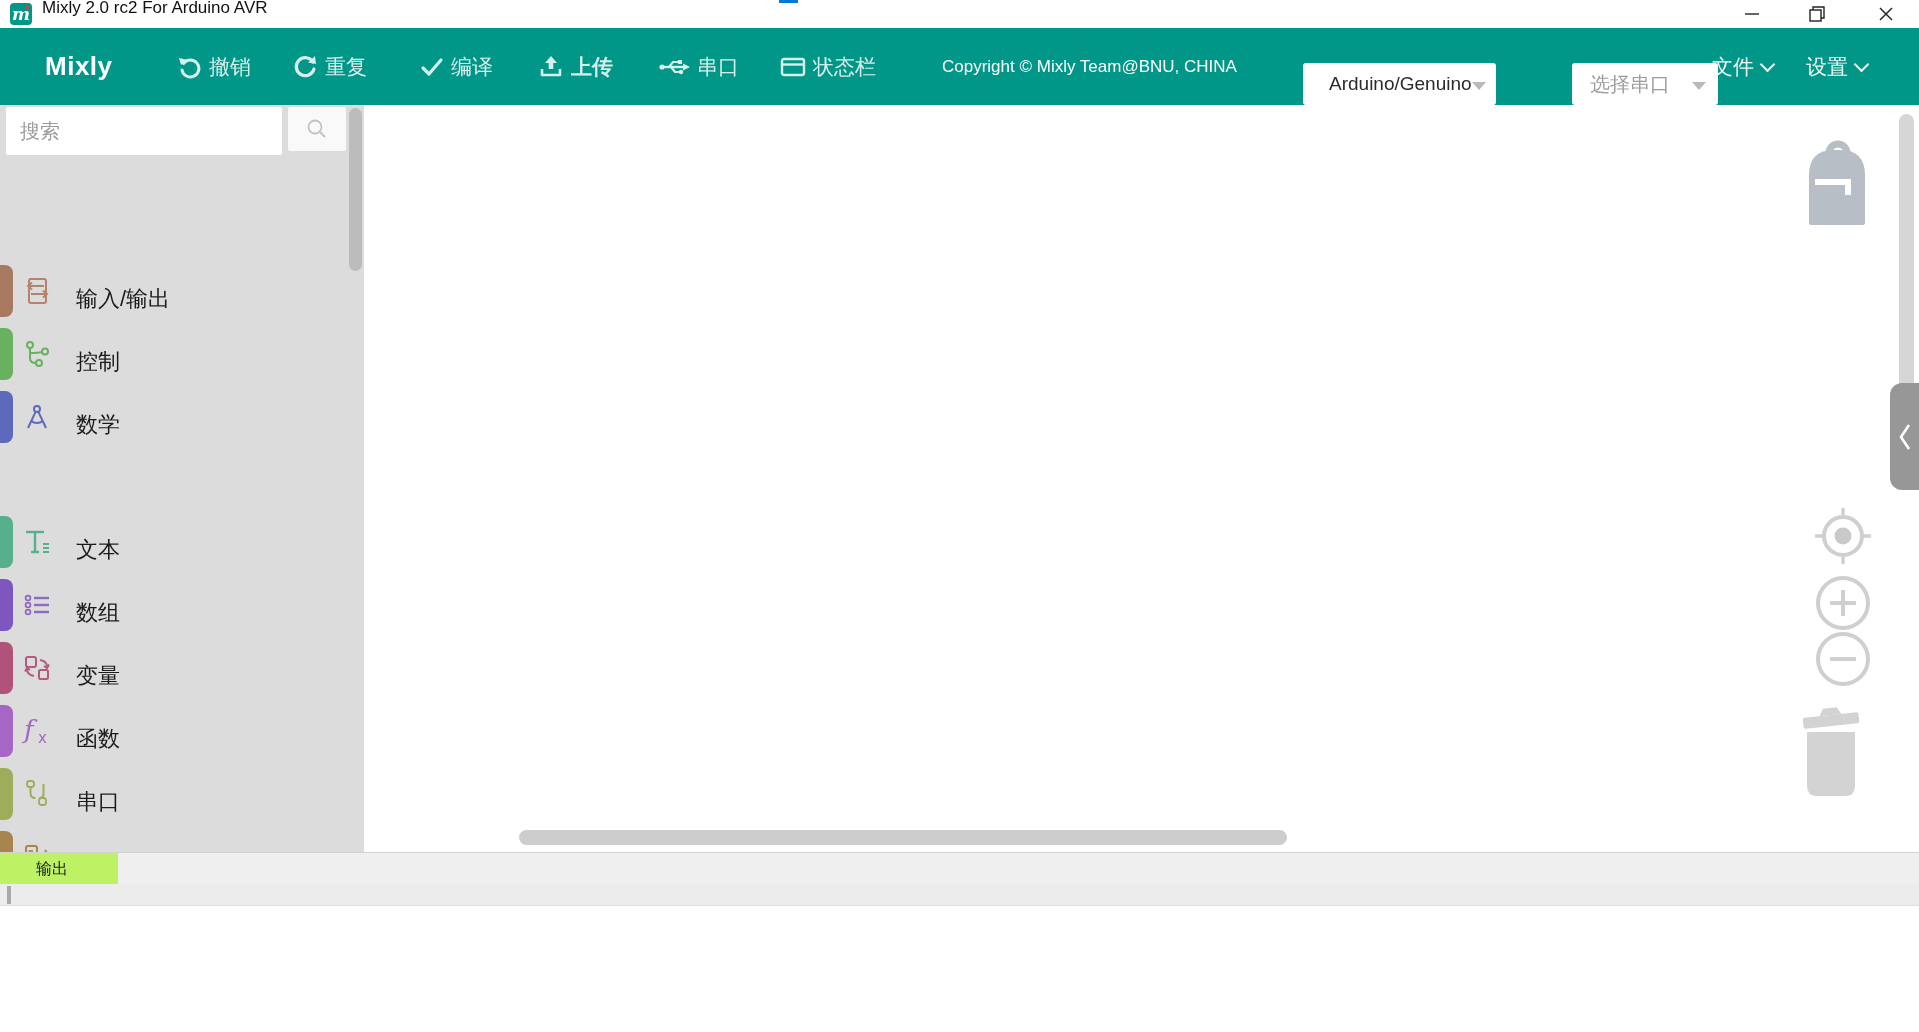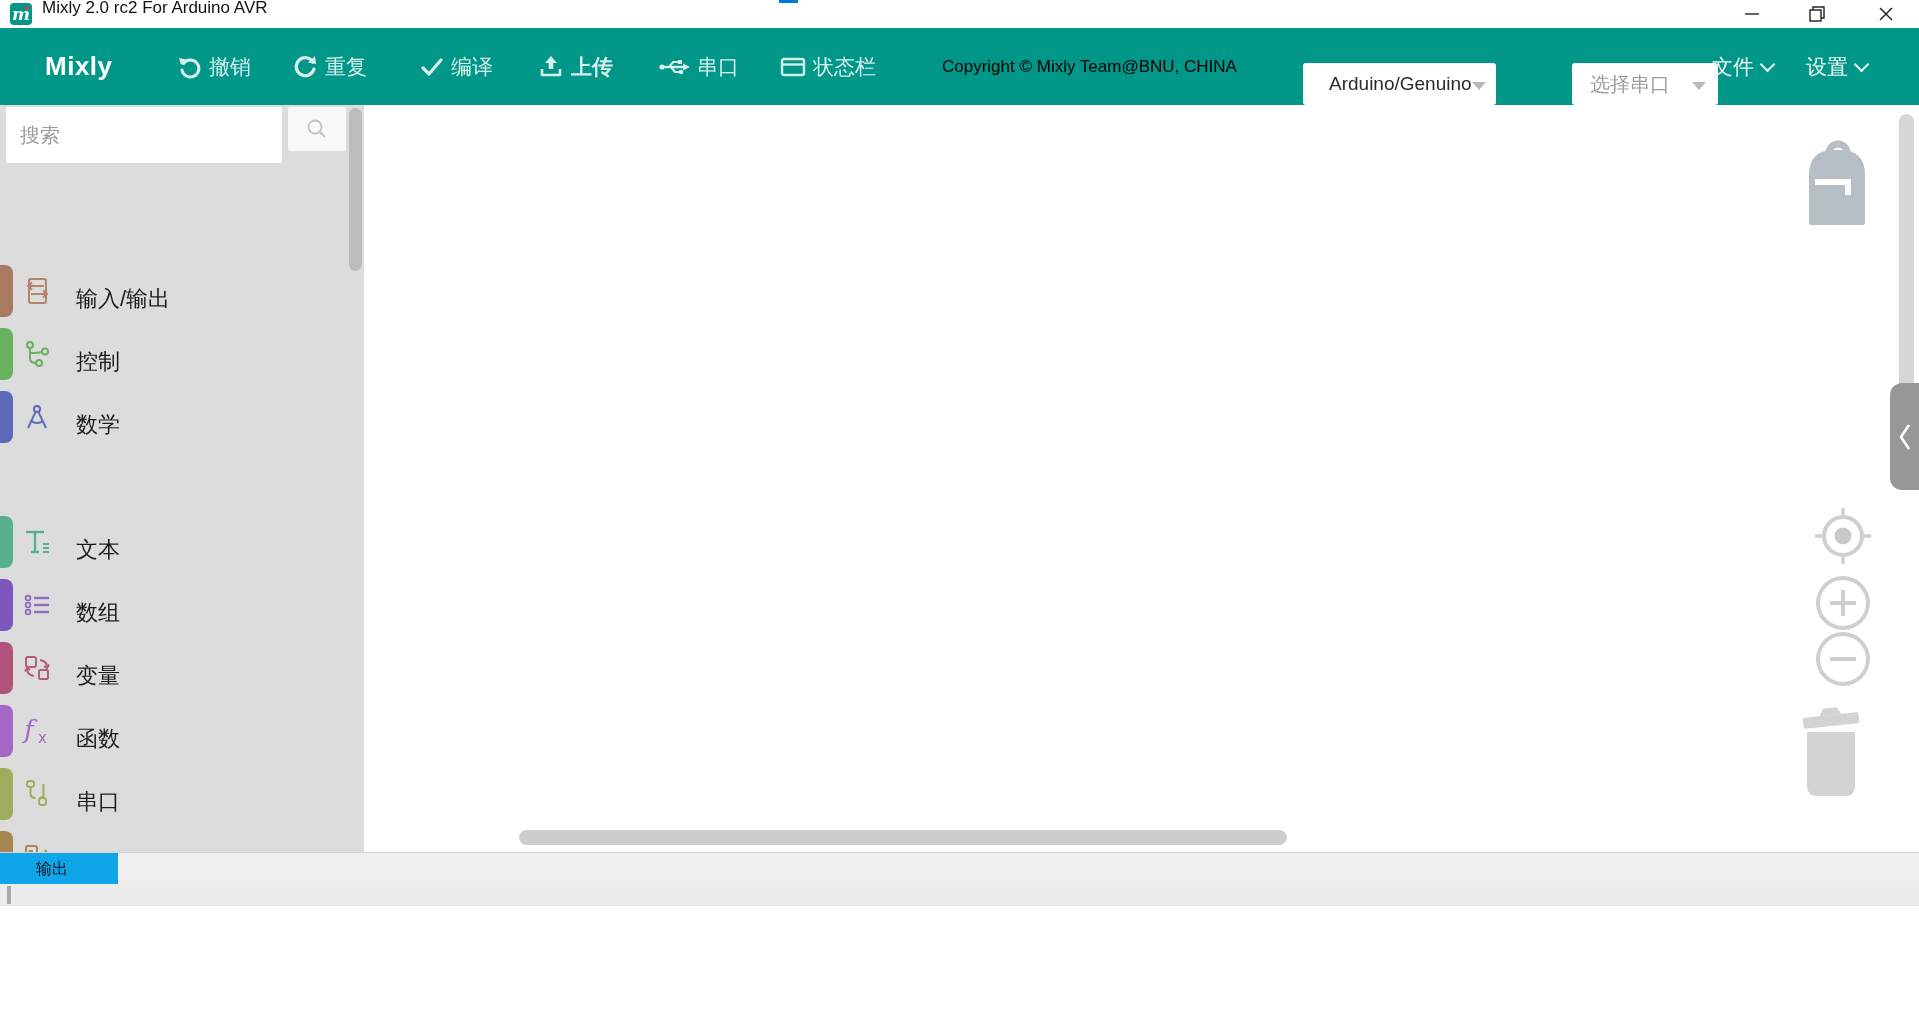--- a/index.html
+++ b/index.html
@@ -16,52 +16,52 @@
   .top-accent{position:absolute;left:779px;top:0;width:19px;height:3px;background:#0078d7;}
   .win-btn{position:absolute;top:0;width:46px;height:28px;display:flex;align-items:center;justify-content:center;cursor:default;}
   .win-btn svg{display:block;}
 
   
   .toolbar{position:absolute;left:0;top:28px;width:100%;height:77px;background:#009688;}
   .brand{position:absolute;left:45px;top:0;height:77px;display:flex;align-items:center;
          color:#fff;font-size:26px;font-weight:bold;letter-spacing:.5px;}
   .tb-btn{position:absolute;top:0;height:77px;display:flex;align-items:center;gap:7px;color:#d6efeb;font-size:21px;cursor:pointer;}
   .tb-btn svg{display:block;}
-  .copyright{position:absolute;left:942px;top:0;height:77px;display:flex;align-items:center;color:#000000;font-size:17px;}
+  .copyright{position:absolute;left:942px;top:0;height:77px;display:flex;align-items:center;color:#ffffff;font-size:17px;}
   .tb-select{position:absolute;top:35px;height:42px;background:#fff;border-radius:3px;display:flex;align-items:center;cursor:pointer;}
   .tb-select .val{font-size:19px;color:#2b2b2b;padding-left:26px;}
   .tb-select .ph{color:#9d9d9d;font-size:20px;}
   .caret-down{width:0;height:0;border-left:7px solid transparent;border-right:7px solid transparent;border-top:8px solid #b9b9b9;margin:4px 18px 0 auto;}
   .tb-menu{position:absolute;top:0;height:77px;display:flex;align-items:center;gap:8px;color:#f2faf8;font-size:21px;cursor:pointer;}
   .chev{width:9px;height:9px;border-right:2px solid #e8f5f2;border-bottom:2px solid #e8f5f2;transform:rotate(45deg);margin-top:-5px;}
 
   
   .sidebar{position:absolute;left:0;top:105px;width:364px;height:747px;background:#dcdcdc;}
-  .search-input{position:absolute;left:6px;top:2px;width:262px;height:56px;border:none;background:#fff;border-radius:2px;
+  .search-input{position:absolute;left:6px;top:2px;width:262px;height:48px;border:none;background:#fff;border-radius:2px;
                 font-size:20px;padding:0 0 0 14px;outline:none;color:#333;font-family:inherit;}
   .search-input::placeholder{color:#9b9b9b;}
   .search-btn{position:absolute;left:288px;top:2px;width:58px;height:44px;background:#f9f9f9;border-radius:2px;
               display:flex;align-items:center;justify-content:center;cursor:pointer;}
   .side-scroll{position:absolute;left:349px;top:3px;width:13px;height:163px;background:#bcbcbc;border-radius:7px;cursor:pointer;}
   .cat{position:absolute;left:0;width:364px;height:62px;cursor:pointer;}
   .cat .bar{position:absolute;left:0;top:5px;width:13px;height:52px;border-radius:0 8px 8px 0;}
   .cat .cicon{position:absolute;left:22px;top:16px;width:30px;height:30px;}
   .cat .clabel{position:absolute;left:76px;top:8px;height:62px;display:flex;align-items:center;font-size:22px;color:#1b1b1b;}
 
   
   .canvas{position:absolute;left:364px;top:105px;width:1555px;height:747px;background:#fff;}
   .hscroll{position:absolute;left:519px;top:830px;width:768px;height:15px;background:#cdcdcd;border-radius:8px;cursor:pointer;}
   .vscroll{position:absolute;left:1899px;top:114px;width:15px;height:356px;background:#d6d6d6;border-radius:8px;cursor:pointer;}
   .panel-handle{position:absolute;left:1890px;top:383px;width:29px;height:107px;background:#979797;border-radius:12px 0 0 12px;
                 display:flex;align-items:center;justify-content:center;cursor:pointer;}
   .float-ico{position:absolute;cursor:pointer;}
 
   
   .out-tabs{position:absolute;left:0;top:852px;width:100%;height:32px;background:#efefef;border-top:1px solid #d2d2d2;box-sizing:border-box;}
-  .out-tab{position:absolute;left:0;top:0;width:118px;height:32px;background:#0ea5e9;display:flex;align-items:center;
+  .out-tab{position:absolute;left:0;top:0;width:118px;height:32px;background:#bef264;display:flex;align-items:center;
            padding-left:36px;box-sizing:border-box;font-size:16px;color:#1a1a1a;cursor:pointer;}
   .out-band{position:absolute;left:0;top:884px;width:100%;height:22px;background:#ececec;border-bottom:1px solid #e0e0e0;box-sizing:border-box;}
   .out-caret{position:absolute;left:7px;top:886px;width:4px;height:18px;background:#a9a9a9;}
   .out-body{position:absolute;left:0;top:906px;width:100%;height:126px;background:#fff;}
 </style>
 </head>
 <body>
 
 <div class="app">
 

